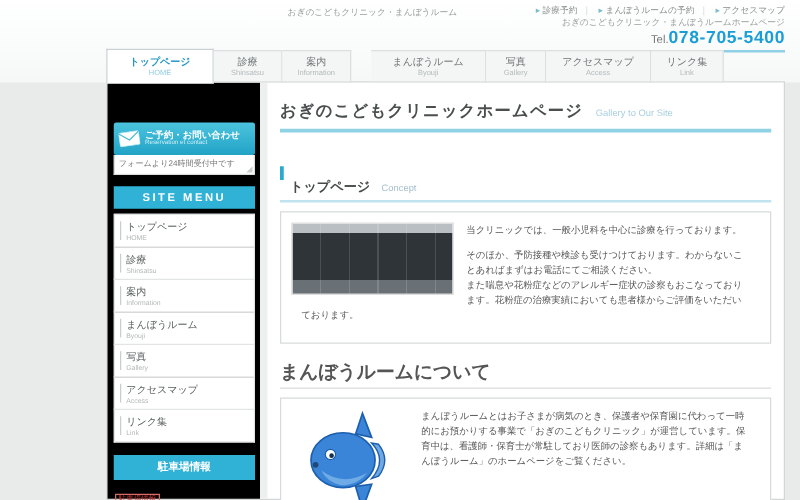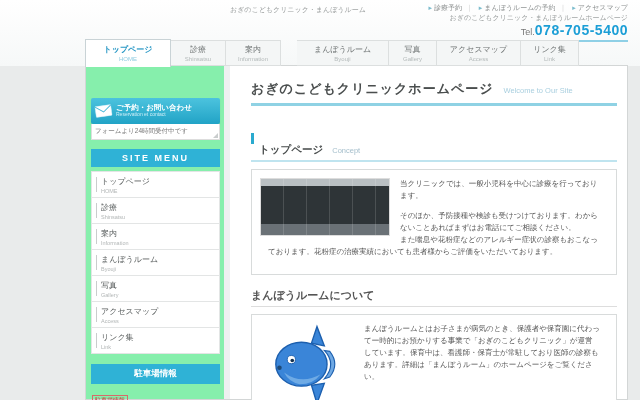--- a/index.html
+++ b/index.html
@@ -36,21 +36,21 @@
        padding-top:4px;margin-bottom:-1px;}
   .tab.active .tab-label{color:#2596c4;font-weight:bold;}
   .tab.active .tab-sub{color:#8fcbe0;}
   .tab-spacer{width:16px;height:26px;}
 
   
   .content{position:absolute;left:0;top:65px;width:543px;height:335px;
     background:#fff;border:1px solid #d3d6d6;display:flex;box-sizing:border-box;}
 
   
-  .sidebar{width:138px;box-sizing:border-box;padding:32px 4px 0 5px;background:#86efac;}
+  .sidebar{width:122px;box-sizing:border-box;padding:32px 4px 0 5px;background:#000000;}
   .reserve-banner{display:flex;align-items:center;height:26px;border-radius:2px;cursor:pointer;
     background:linear-gradient(#4cc3de,#21a3c6);padding:0 4px;box-shadow:0 1px 1px rgba(0,0,0,.15);}
   .envelope{flex:0 0 auto;margin-right:4px;transform:rotate(-8deg);}
   .reserve-txt{line-height:1.1;}
   .reserve-title{font-size:7.5px;font-weight:bold;color:#fff;}
   .reserve-sub{font-size:5px;color:#cdeef7;}
   .reserve-note{position:relative;background:#fff;border:1px solid #ddd;border-top:none;
     font-size:6.5px;color:#777;padding:3px 8px 3px 3px;}
   .fold{position:absolute;right:1px;bottom:1px;width:0;height:0;
     border-left:5px solid transparent;border-bottom:5px solid #c9cdcd;}
@@ -65,37 +65,37 @@
   .mi-sub{display:block;font-size:5.5px;color:#b2b6b6;margin-top:1px;}
   .parking-title{margin-top:10px;background:#2fb2d6;color:#fff;text-align:center;
     font-size:8.5px;font-weight:bold;padding:4px 0;}
   .parking-box{padding:4px 1px 0 1px;}
   .parking-badge{display:inline-block;border:1px solid #d86a6a;color:#c33;
     font-size:6px;padding:0 2px;line-height:1.5;}
 
   .gutter{width:6px;background:#eef0f0;}
 
   
-  .main{flex:1;padding:14px 10px 0 21px;box-sizing:border-box;}
+  .main{flex:1;padding:14px 10px 0 10px;box-sizing:border-box;}
   .page-title-row{display:flex;align-items:baseline;}
   .page-title{font-size:13px;font-weight:bold;color:#4a4e4e;letter-spacing:1px;}
   .page-title-sub{font-size:7.5px;color:#a9cfdf;margin-left:10px;}
   .title-rule{border-bottom:3px solid #8fd2e4;margin-top:5px;}
   .sec-head{display:flex;align-items:baseline;margin-top:13px;padding-bottom:3px;
     border-bottom:2px solid #bfe4ef;}
   .sec-bar{width:3px;height:11px;background:#2aaacf;margin-right:5px;align-self:center;}
   .sec-label{font-size:10.5px;font-weight:bold;color:#474b4b;}
   .sec-sub{font-size:7.5px;color:#a4becb;margin-left:9px;margin-top:27px;}
   .box{border:1px solid #d8dbdb;background:#fff;margin-top:7px;padding:8px;overflow:hidden;}
   .box p{margin:0 8px 8px;font-size:7.5px;color:#555;line-height:1.6;}
   .clinic-photo{float:left;width:128px;height:56px;margin:0 10px 4px 0;border:1px solid #ddd;
     background:
       repeating-linear-gradient(90deg,transparent 0 22px,rgba(255,255,255,.14) 22px 23px),
       linear-gradient(#b9bfc2 0 13%,#2e3437 13% 80%,#6a7176 80% 100%);}
-  .manbou-head{margin-top:13px;font-size:11px;font-weight:bold;color:#555;
+  .manbou-head{margin-top:13px;font-size:15px;font-weight:bold;color:#555;
     padding-bottom:3px;border-bottom:1px solid #ddd;}
   .manbou-box{position:relative;min-height:92px;}
   .sunfish{float:left;width:92px;height:86px;margin:0 12px 0 0;}
   .detail-btn{position:absolute;right:9px;bottom:8px;background:#000000;color:#fff;
     font-size:7.5px;padding:2px 8px 3px;border-radius:1px;cursor:pointer;box-shadow:0 1px 0 #1b86a5;}
   .news-head{width:318px;box-sizing:border-box;}
 </style>
 </head>
 <body>
 
@@ -204,21 +204,21 @@
         
       </div>
 
     </div>
 
     <div class="gutter"></div>
 
     <div class="main">
       <div class="page-title-row">
         <span class="page-title">おぎのこどもクリニックホームページ</span>
-        <span class="page-title-sub">Welcome to Our Site</span>
+        <span class="page-title-sub">Gallery to Our Site</span>
       </div>
       <div class="title-rule"></div>
 
       <div class="sec-head">
         <span class="sec-bar"></span>
         <span class="sec-label">トップページ</span>
         <span class="sec-sub">Concept</span>
       </div>
       <div class="box">
         <div class="clinic-photo"></div>

